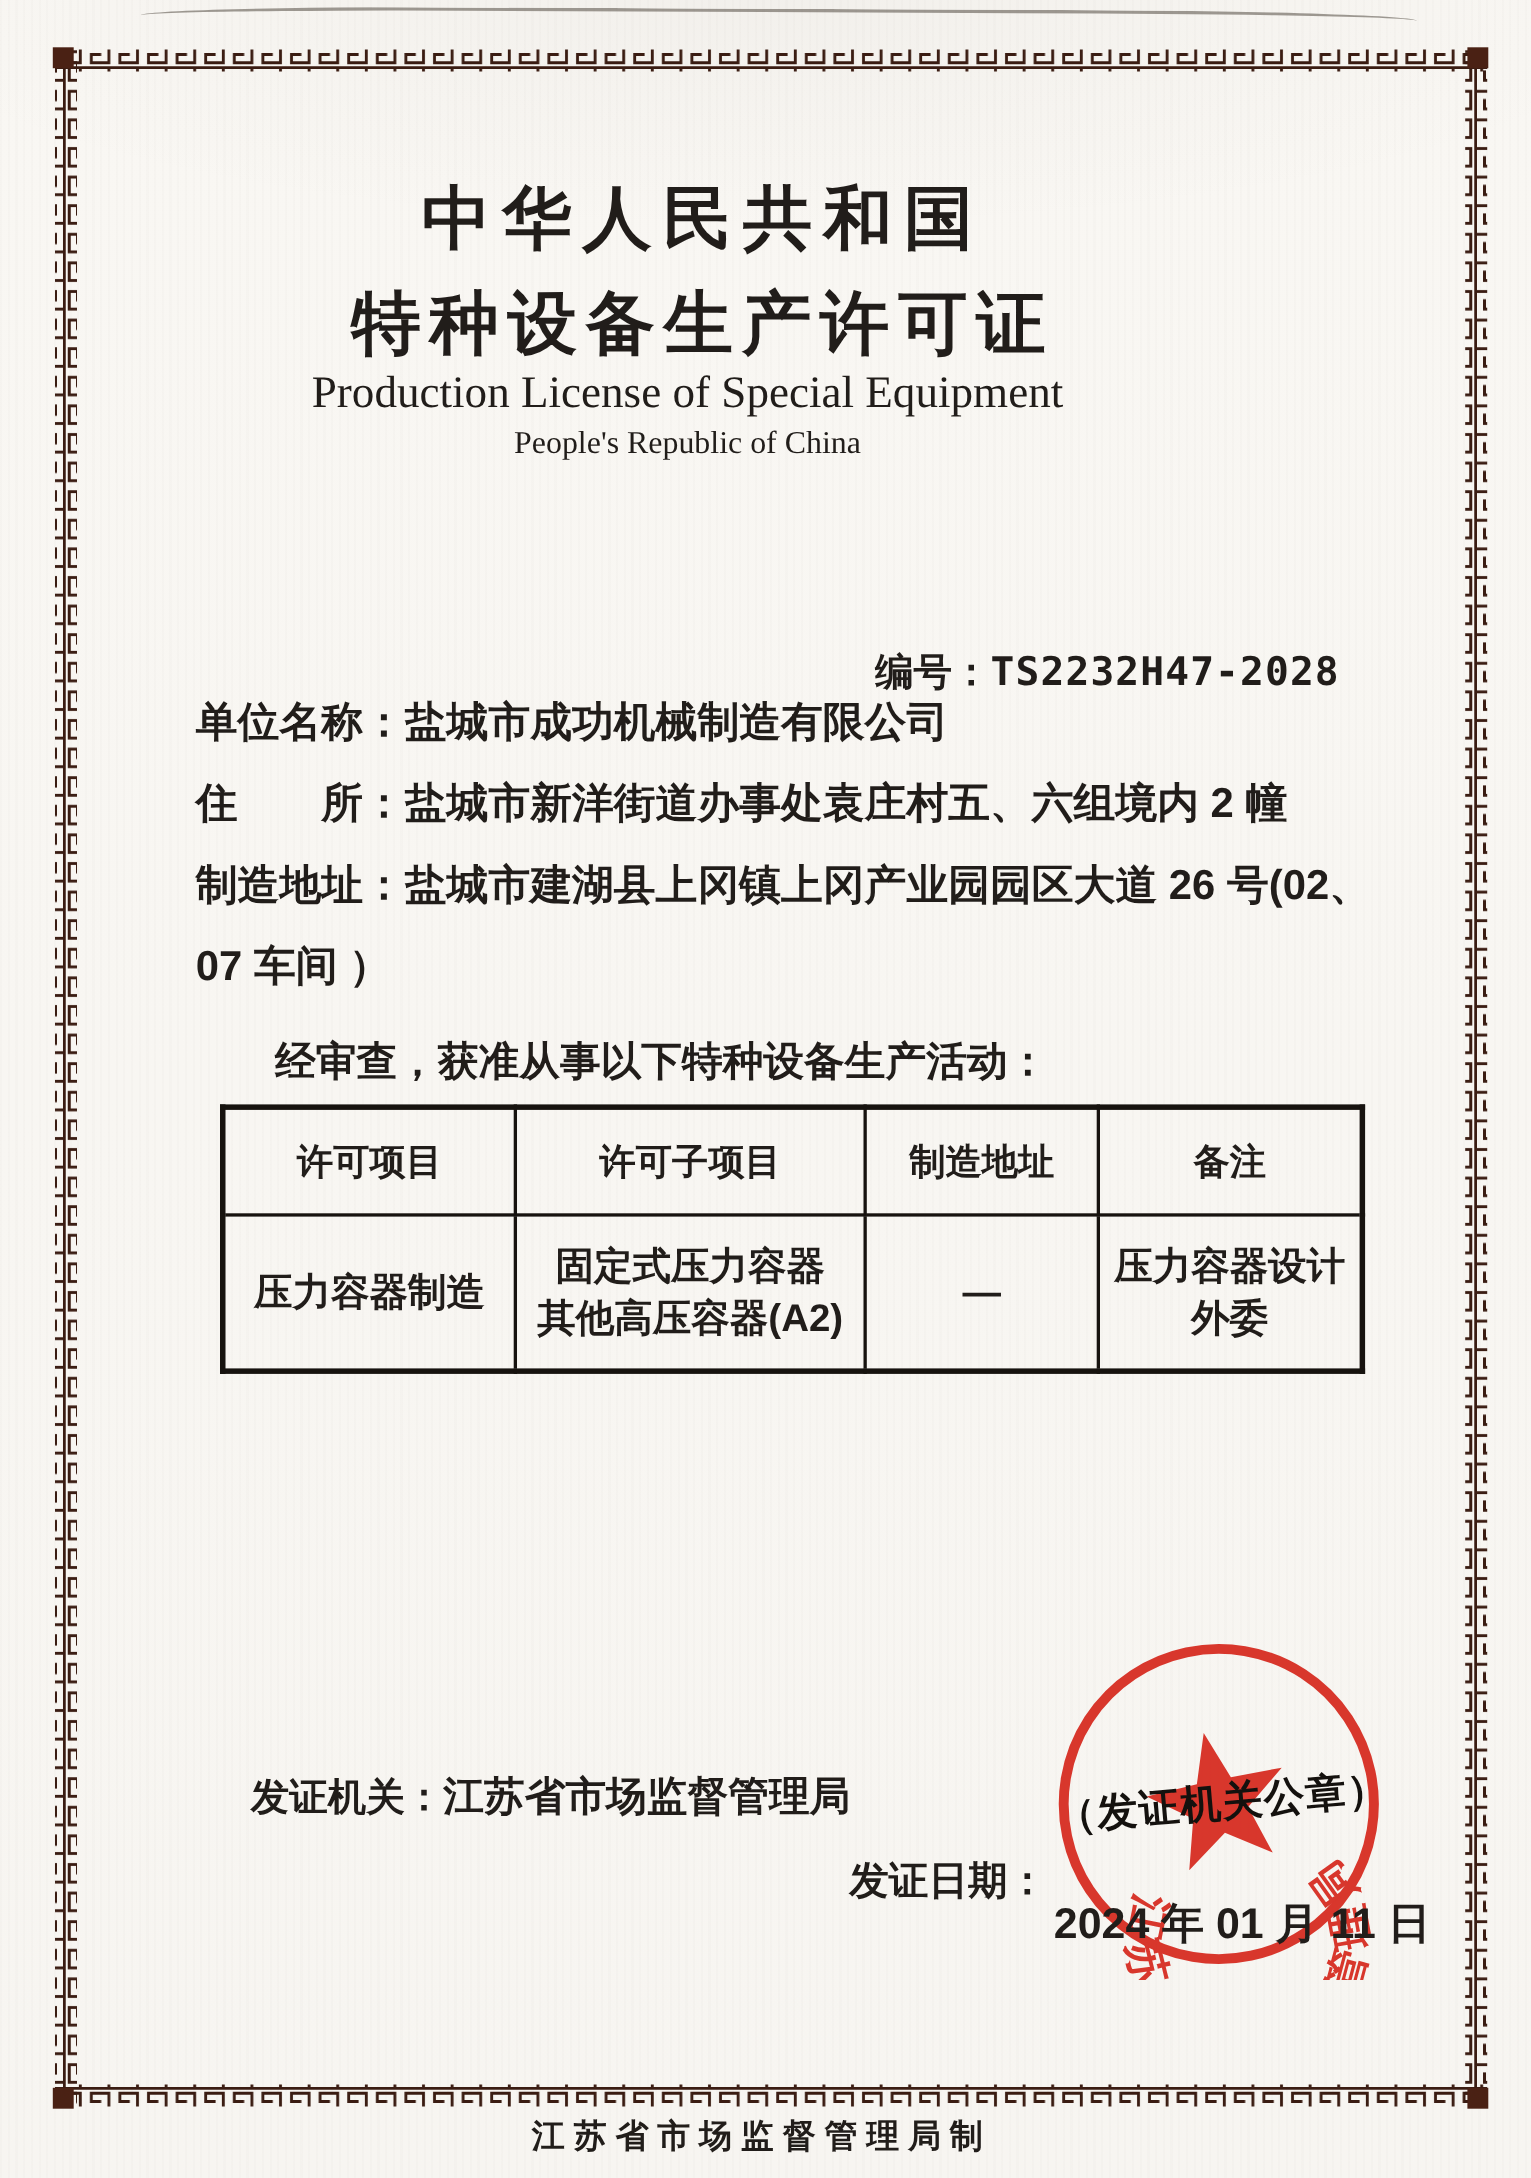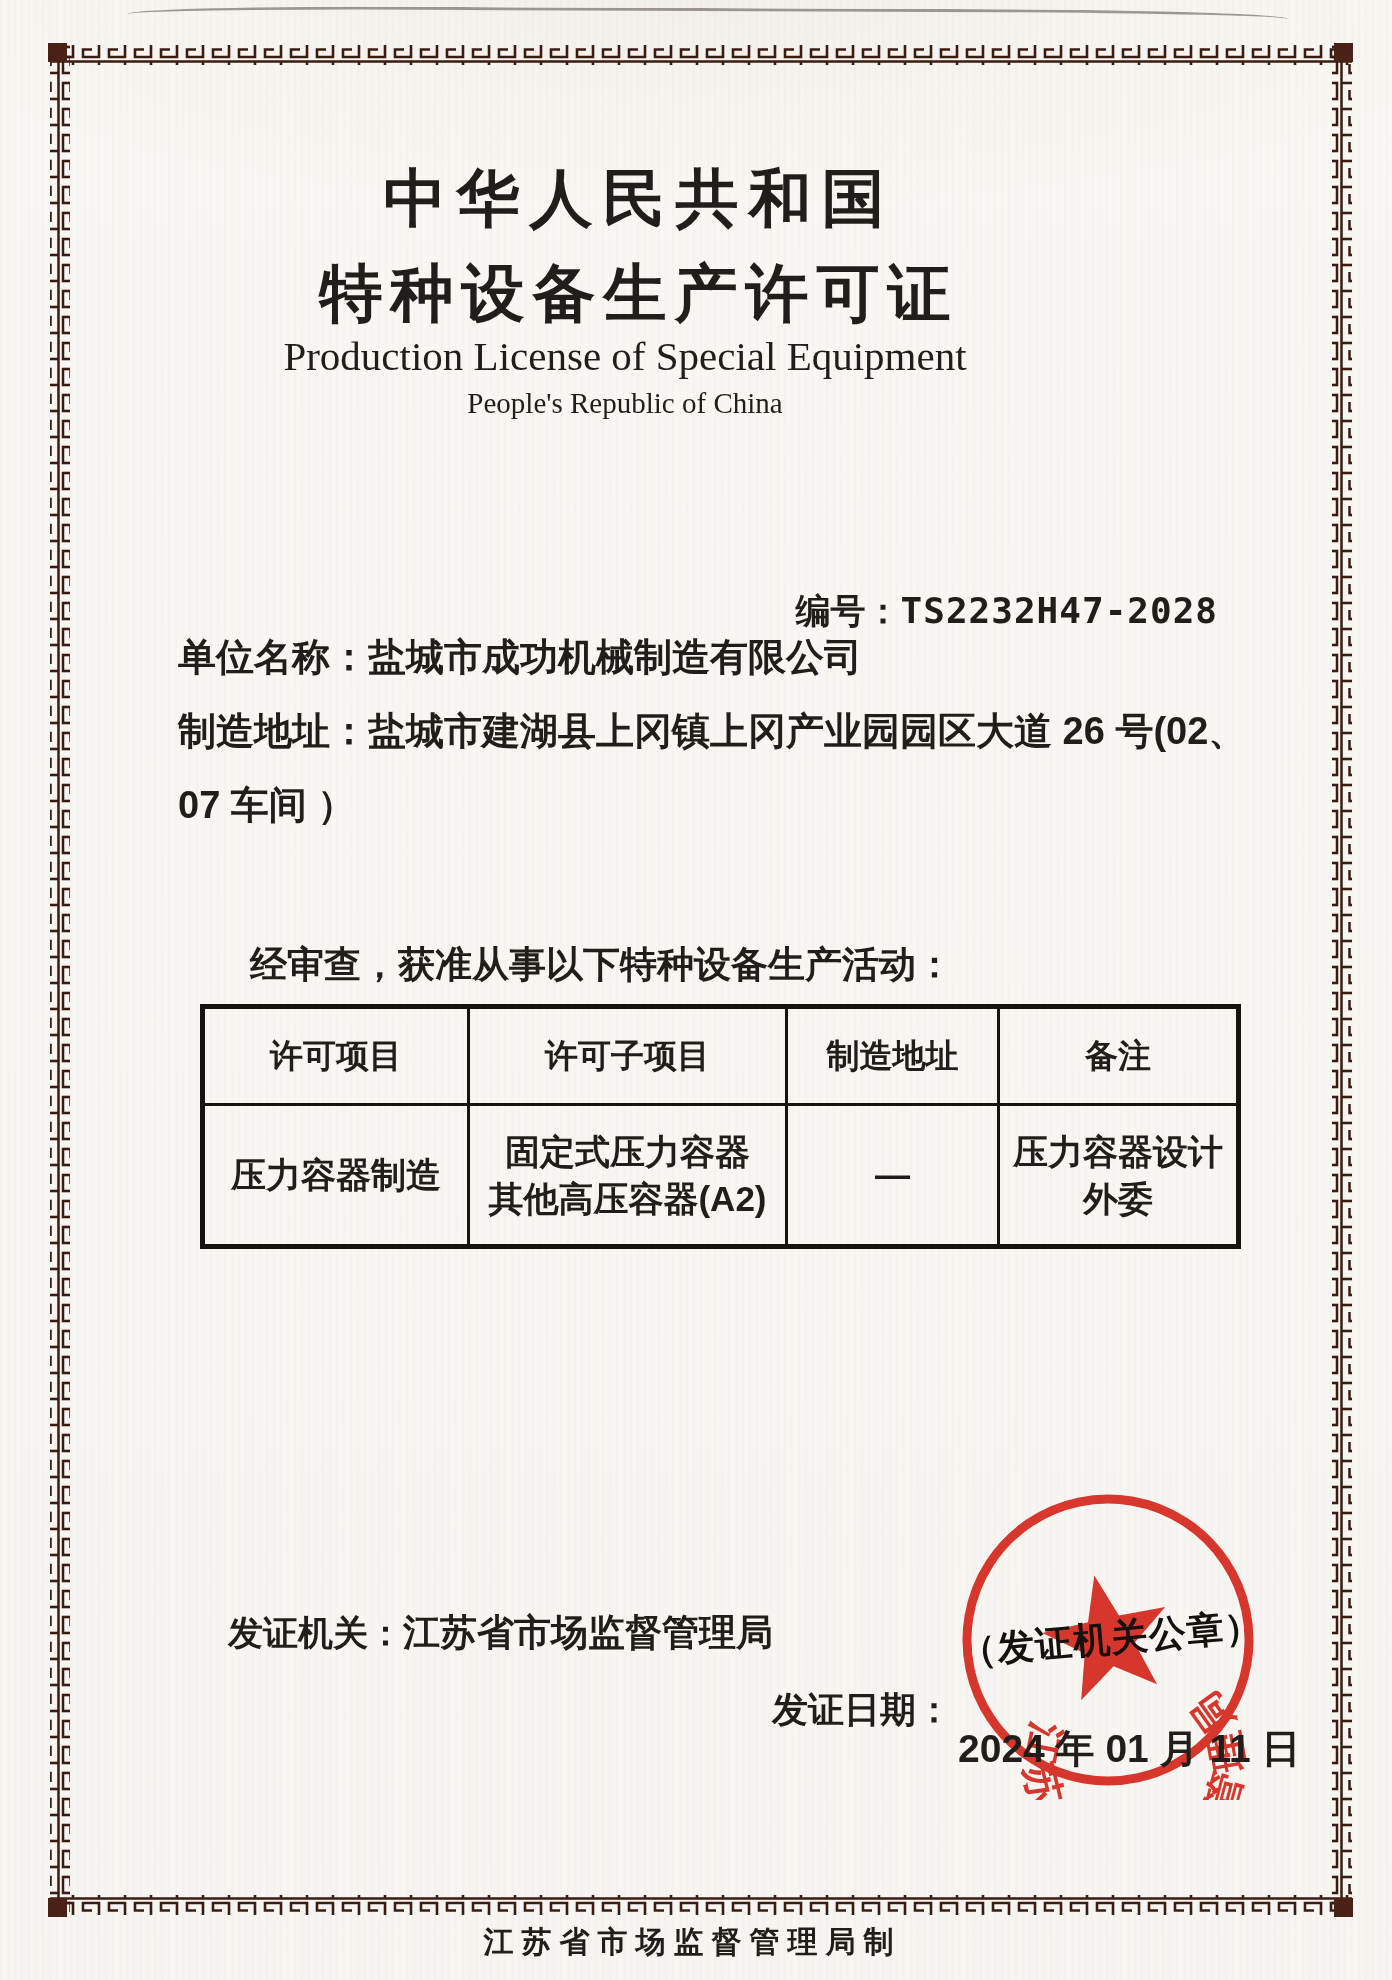--- a/index.html
+++ b/index.html
@@ -96,20 +96,23 @@
 
   <div class="abs num">
     <span>编号：</span><span class="val">TS2232H47-2028</span>
   </div>
 
   <div class="abs fields">
     <div class="fline">
       <span>单位名称：</span><span>盐城市成功机械制造有限公司</span>
     </div>
     <div class="fline">
+      <span>住　　所：</span><span>盐城市新洋街道办事处袁庄村五、六组境内 2 幢</span>
+    </div>
+    <div class="fline">
       <span>制造地址：</span><span>盐城市建湖县上冈镇上冈产业园园区大道 26 号(02、</span>
     </div>
     <div class="fline">07 车间 ）</div>
   </div>
 
   <div class="abs approval">经审查，获准从事以下特种设备生产活动：</div>
 
   <div class="abs tblwrap">
     <table class="lic">
       <colgroup>

